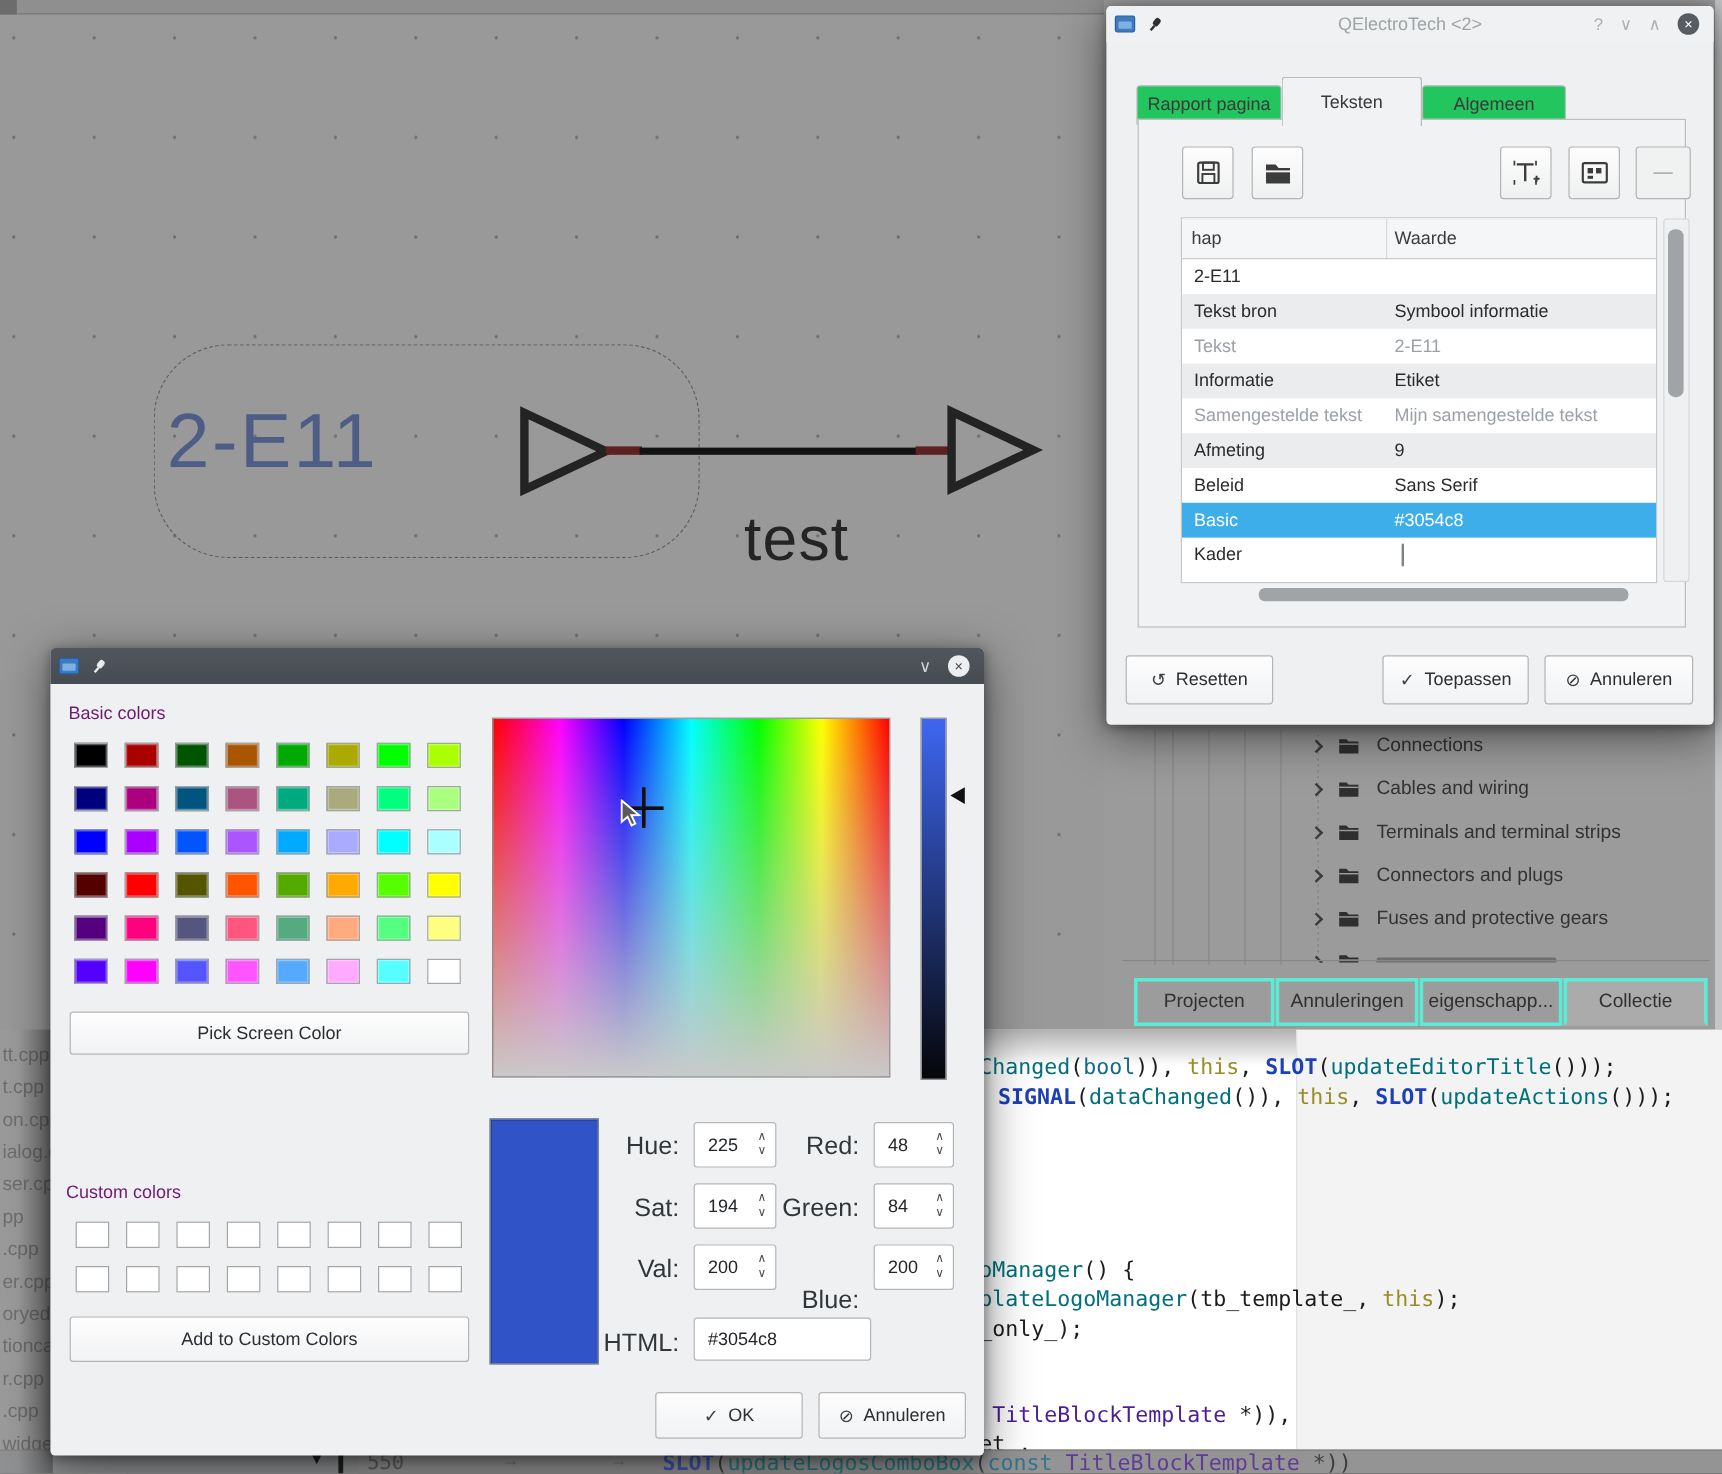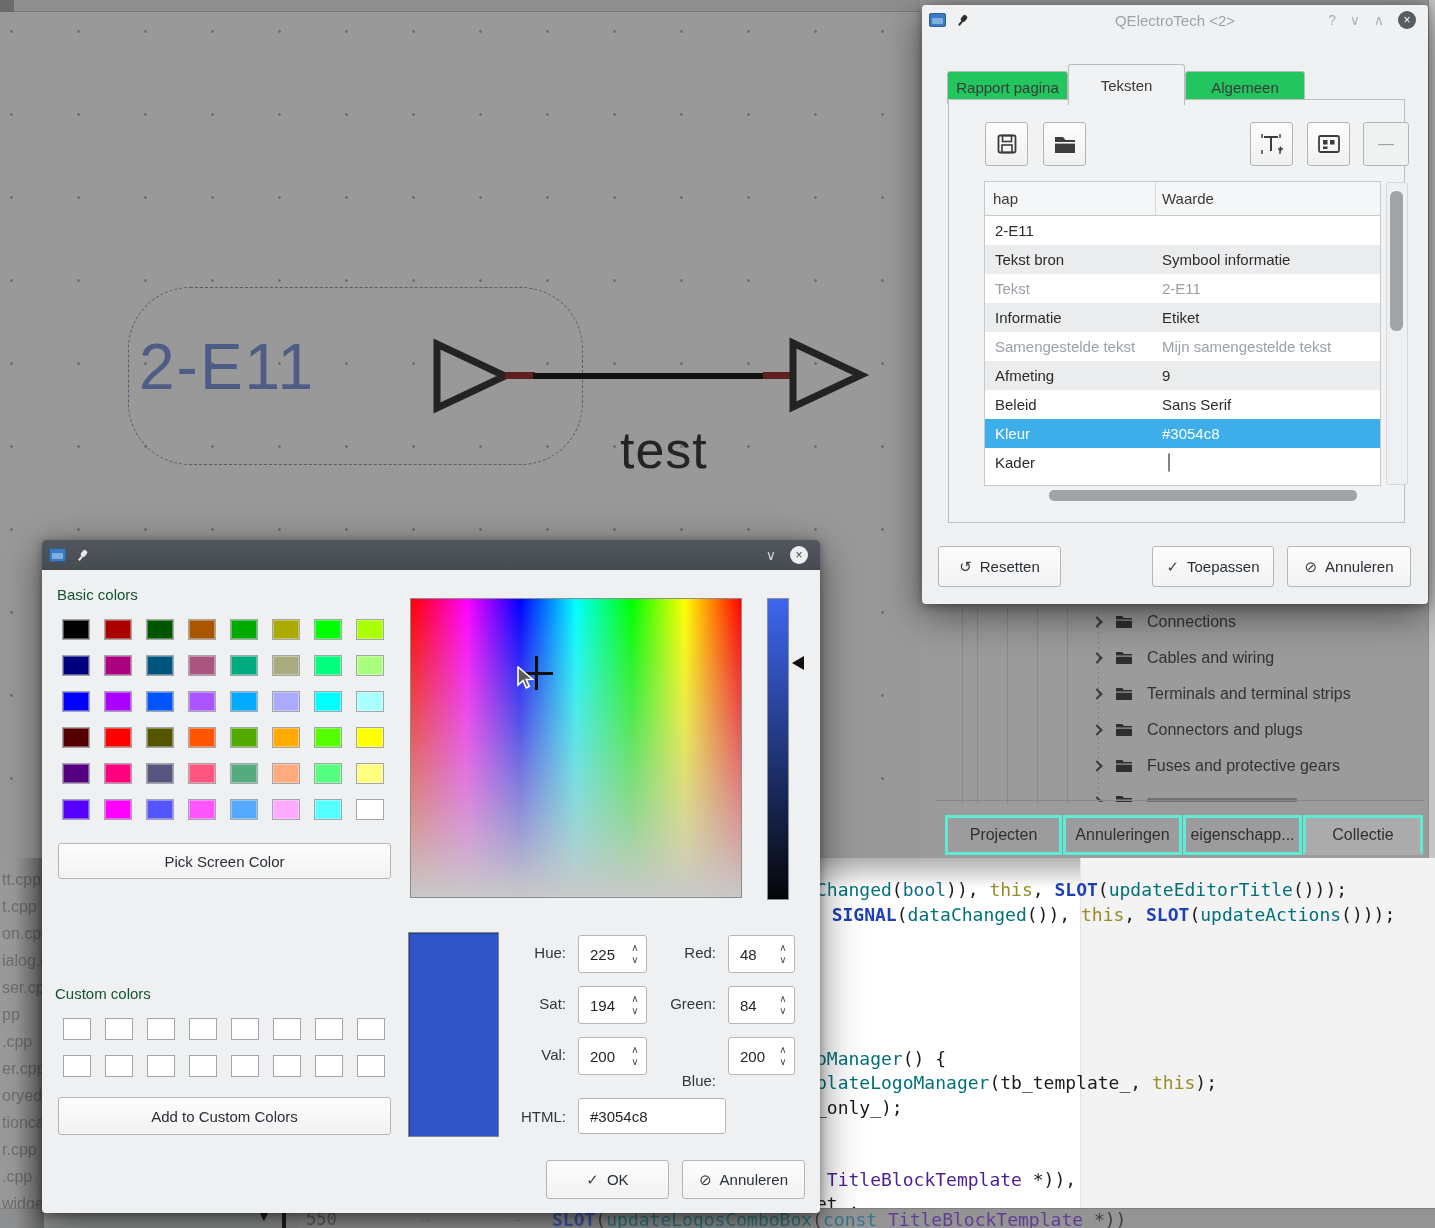--- a/index.html
+++ b/index.html
@@ -134,39 +134,39 @@
   .vscroll { position:absolute; left:437px; top:82px; width:22px; height:303px; background:#eff0f1;
     border:1px solid #d5d7d8; border-radius:3px; }
   .vscroll .thumb { position:absolute; left:3px; top:8px; width:13px; height:140px;
     background:#a0a4a7; border-radius:6px; }
   .hscroll-thumb { position:absolute; left:100px; top:390px; width:308px; height:11px;
     background:#a0a4a7; border-radius:5px; }
 
   
   #color-dialog { left:42px; top:540px; width:778px; height:673px; }
   #color-dialog .titlebar { background:linear-gradient(#51575d, #454b50); color:#eef1f2; }
-  .section-label { position:absolute; font-size:15px; color:#14532d; }
+  .section-label { position:absolute; font-size:15px; color:#701a75; }
   .swatch-grid { position:absolute; display:grid; }
   .swatch { border:1px solid #a2a6a9; box-shadow:inset 0 0 0 1px rgba(255,255,255,0.35); }
   .color-map { position:absolute; left:368px; top:58px; width:332px; height:300px;
     border:1px solid #8a8e90;
     background:
       linear-gradient(to bottom, rgba(201,201,201,0), #c9c9c9),
       linear-gradient(to right, #ff0000 0%, #ff00ff 17%, #0000ff 33%, #00ffff 50%, #00ff00 67%, #ffff00 83%, #ff0000 100%);
   }
   .crosshair { position:absolute; width:34px; height:34px; pointer-events:none; }
   .crosshair::before { content:""; position:absolute; left:0; right:0; top:15.5px; height:3px; background:#101010; }
   .crosshair::after  { content:""; position:absolute; top:0; bottom:0; left:15.5px; width:3px; background:#101010; }
   .value-slider { position:absolute; left:725px; top:58px; width:22px; height:302px;
     border:1px solid #8a8e90; background:linear-gradient(#3e66f0, #050608); }
   .slider-arrow { position:absolute; left:750px; top:116px; width:0; height:0;
     border-top:7px solid transparent; border-bottom:7px solid transparent; border-right:12px solid #101010; }
   .preview-swatch { position:absolute; left:366px; top:392px; width:91px; height:205px;
     border:1px solid #82878a; box-shadow:inset 1px 1px 0 rgba(0,0,0,0.25); }
-  .spin-label { position:absolute; font-size:15px; color:#31363b; text-align:right; width:70px; }
+  .spin-label { position:absolute; font-size:21px; color:#31363b; text-align:right; width:70px; }
   .spinbox { position:absolute; width:69px; height:38px; background:#fff; border:1px solid #b4b6b8;
     border-radius:3px; font-size:15px; color:#232629; display:flex; align-items:center; }
   .spinbox .val { padding-left:11px; flex:1; }
   .spin-arrows { width:22px; display:flex; flex-direction:column; align-items:center;
     font-size:10px; color:#4a4f54; line-height:1.2; }
   .html-input { position:absolute; width:148px; height:36px; background:#fff; border:1px solid #b4b6b8;
     border-radius:3px; font-size:15px; color:#232629; display:flex; align-items:center; padding-left:11px; }
   .cursor-arrow { position:absolute; pointer-events:none; }
 </style>
 </head>
@@ -373,21 +373,21 @@
             </div>
             <div class="pt-row alt">
               <div class="c1">Afmeting</div>
               <div class="c2">9</div>
             </div>
             <div class="pt-row">
               <div class="c1">Beleid</div>
               <div class="c2">Sans Serif</div>
             </div>
             <div class="pt-row selected">
-              <div class="c1">Kleur</div>
+              <div class="c1">Basic</div>
               <div class="c2">#3054c8</div>
             </div>
             <div class="pt-row">
               <div class="c1">Kader</div>
               <div class="c2"><span class="pt-checkbox"></span></div>
             </div>
           </div>
       </div>
       <div class="vscroll">
         <div class="thumb"></div>

